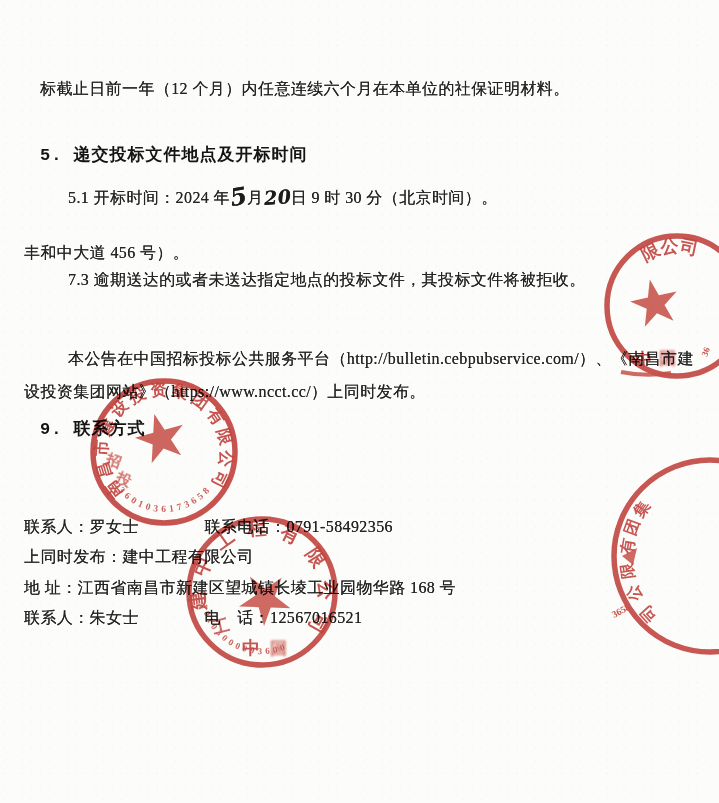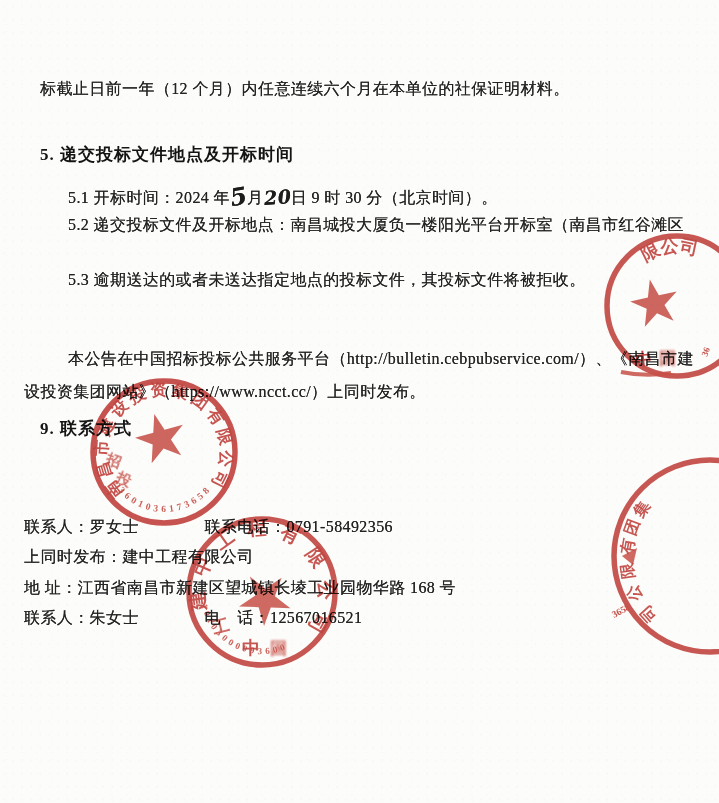--- a/index.html
+++ b/index.html
@@ -18,21 +18,21 @@
   .line{
     position:absolute;
     font-size:16px;
     letter-spacing:0.4px;
     white-space:nowrap;
     color:#242424;
     text-shadow:0 0 0.4px #3a3a3a;
   }
   .heading{
     position:absolute;
-    font-family:Liberation Serif, serif;
+    font-family:Liberation Mono, monospace;
     font-size:17px;
     font-weight:bold;
     letter-spacing:1px;
     white-space:nowrap;
     color:#141414;
   }
   .hw{
     display:inline-block;
     font-family:"DejaVu Serif",serif;
     font-style:italic;
@@ -59,22 +59,22 @@
 <div class="page">
 
   <div class="line" style="left:40px;top:79px">标截止日前一年（12 个月）内任意连续六个月在本单位的社保证明材料。</div>
 
   <div class="heading" style="left:40px;top:143px">5.  递交投标文件地点及开标时间</div>
 
   <div class="line" style="left:68px;top:188px">
     <span>5.1  开标时间：2024 年</span><span class="hw">5</span><span>月</span><span class="hw small">20</span><span>日  9  时 30 分（北京时间）。</span>
   </div>
 
-  <div class="line" style="left:68px;top:215px">5.2  递交投标文件及开标地点：南昌城投大厦负一楼阳光平台开标室（南昌市红谷滩区</div>
-  <div class="line" style="left:68px;top:270px">5.3 逾期送达的或者未送达指定地点的投标文件，其投标文件将被拒收。</div>
+  <div class="line" style="left:24px;top:243px">丰和中大道 456 号）。</div>
+  <div class="line" style="left:68px;top:270px">7.3 逾期送达的或者未送达指定地点的投标文件，其投标文件将被拒收。</div>
 
   <div class="line" style="left:68px;top:349px">本公告在中国招标投标公共服务平台（http://bulletin.cebpubservice.com/）、《南昌市建</div>
   <div class="line" style="left:24px;top:382px">设投资集团网站》（https://www.ncct.cc/）上同时发布。</div>
 
   <div class="heading" style="left:40px;top:417px">9.  联系方式</div>
   <div class="line" style="left:24px;top:517px">联系人：罗女士　　　　联系电话：0791-58492356</div>
   <div class="line" style="left:24px;top:547px">上同时发布：建中工程有限公司</div>
   <div class="line" style="left:24px;top:578px">地 址：江西省南昌市新建区望城镇长堎工业园物华路 168 号</div>
   <div class="line" style="left:24px;top:608px">联系人：朱女士　　　　电　话：12567016521</div>
 

